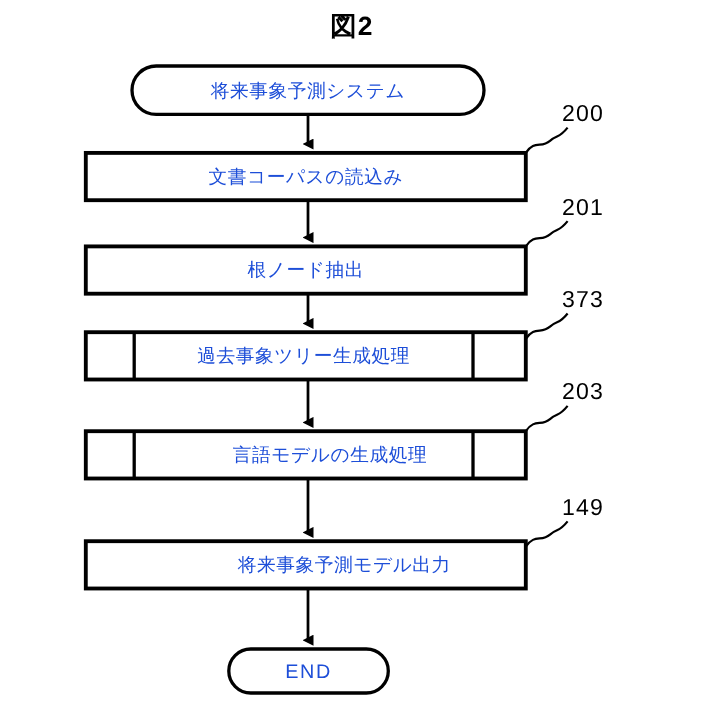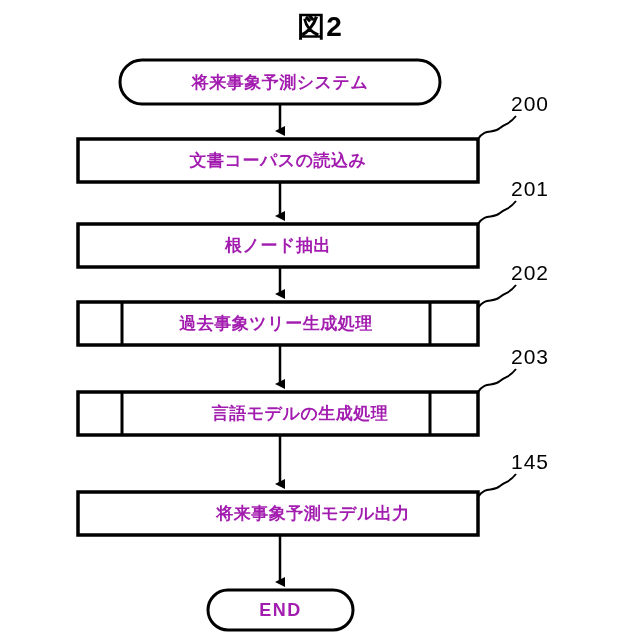--- a/index.html
+++ b/index.html
@@ -20,40 +20,40 @@
     inset: 0;
     width: 640px;
     height: 640px;
   }
   .fig-title {
     position: absolute;
     left: 0;
     top: 8px;
     width: 640px;
     text-align: center;
-    font-size: 28px;
+    font-size: 24px;
     font-weight: 700;
     letter-spacing: 1px;
     color: #000;
   }
   svg.diagram {
     position: absolute;
     left: 0;
     top: 0;
     width: 640px;
     height: 640px;
   }
   .node-text {
     position: absolute;
     display: flex;
     align-items: center;
     justify-content: center;
     font-size: 17px;
-    font-weight: 700;
-    color: #a21caf;
+    font-weight: 400;
+    color: #1d4ed8;
     letter-spacing: 0.5px;
     white-space: nowrap;
     pointer-events: none;
   }
   .ref-label {
     position: absolute;
     font-size: 21px;
     font-weight: 400;
     color: #000;
     letter-spacing: 1px;
@@ -128,19 +128,19 @@
   <div class="node-text" style="left:122px; top:392px; width:308px; height:43px;padding-left:24px;">言語モデルの生成処理</div>
 
   <div class="node-text" style="left:78px; top:492px; width:400px; height:43px;padding-left:35px;">将来事象予測モデル出力</div>
 
   <div class="node-text end-text" style="left:208px; top:590px; width:145px; height:40px;">END</div>
 
   <div class="ref-label" style="left:511px; top:92px;">200</div>
 
   <div class="ref-label" style="left:511px; top:177px;">201</div>
 
-  <div class="ref-label" style="left:511px; top:261px;">202</div>
+  <div class="ref-label" style="left:511px; top:261px;">373</div>
 
   <div class="ref-label" style="left:511px; top:345px;">203</div>
 
-  <div class="ref-label" style="left:511px; top:450px;">145</div>
+  <div class="ref-label" style="left:511px; top:450px;">149</div>
 
 </div>
 
 </body></html>

